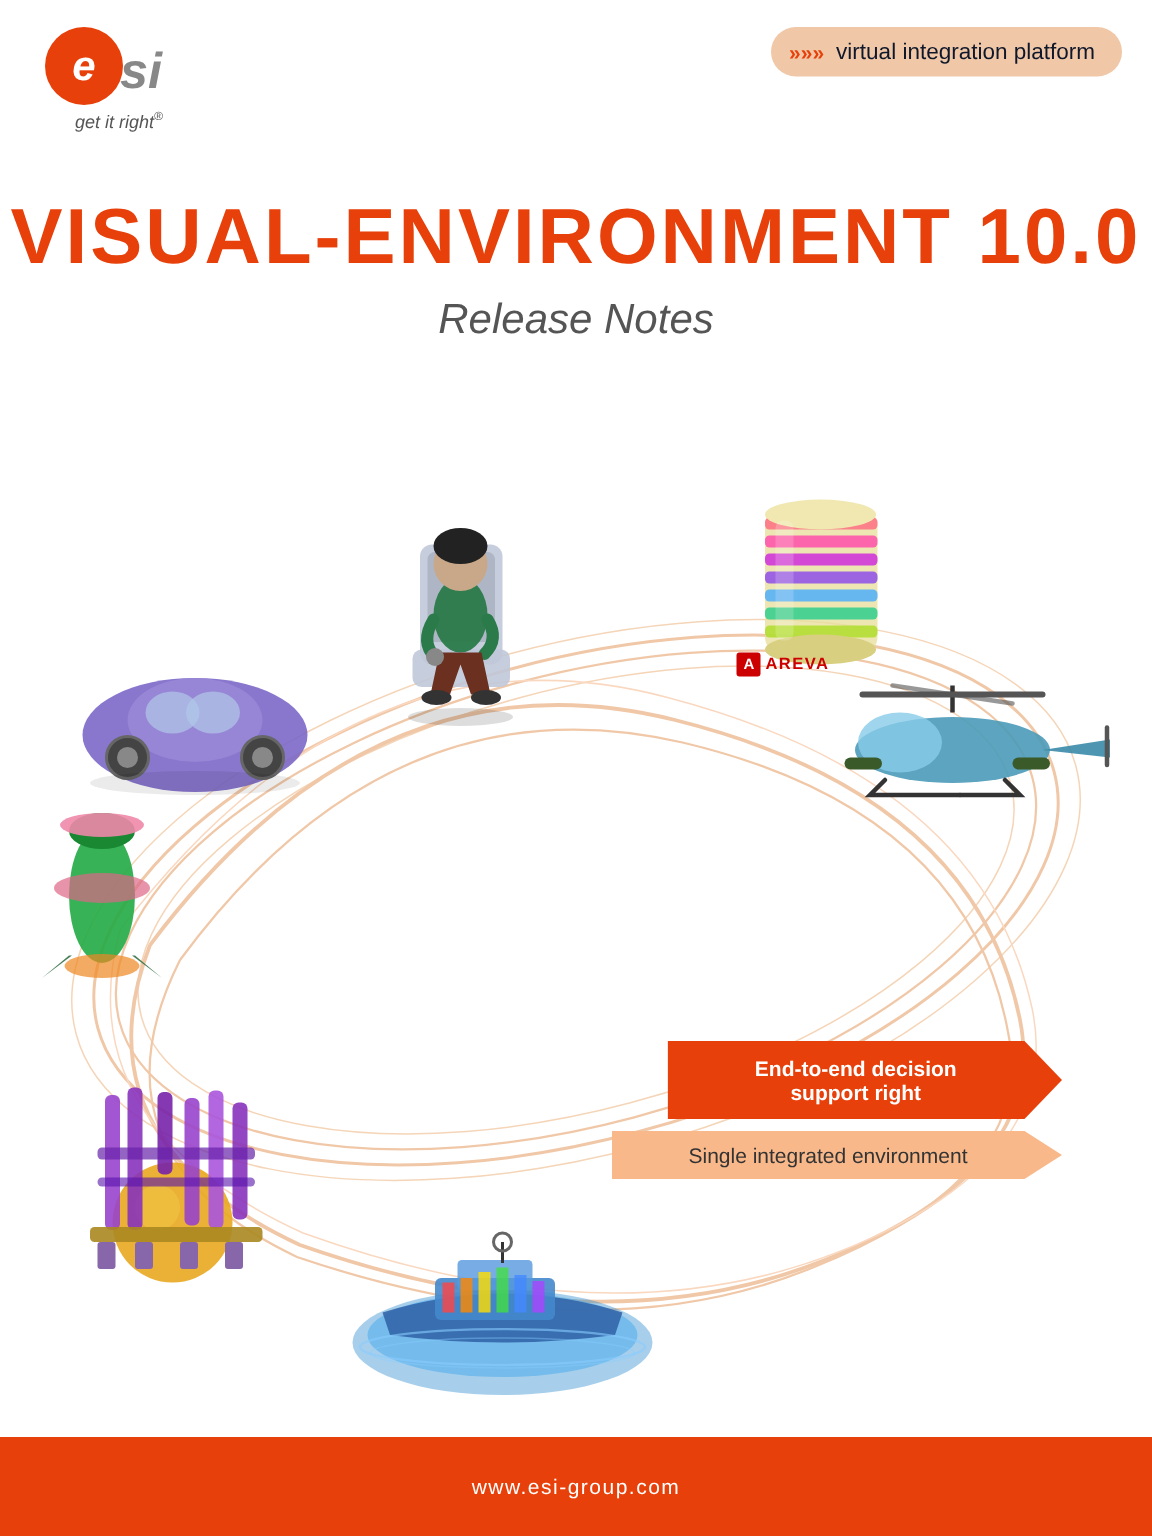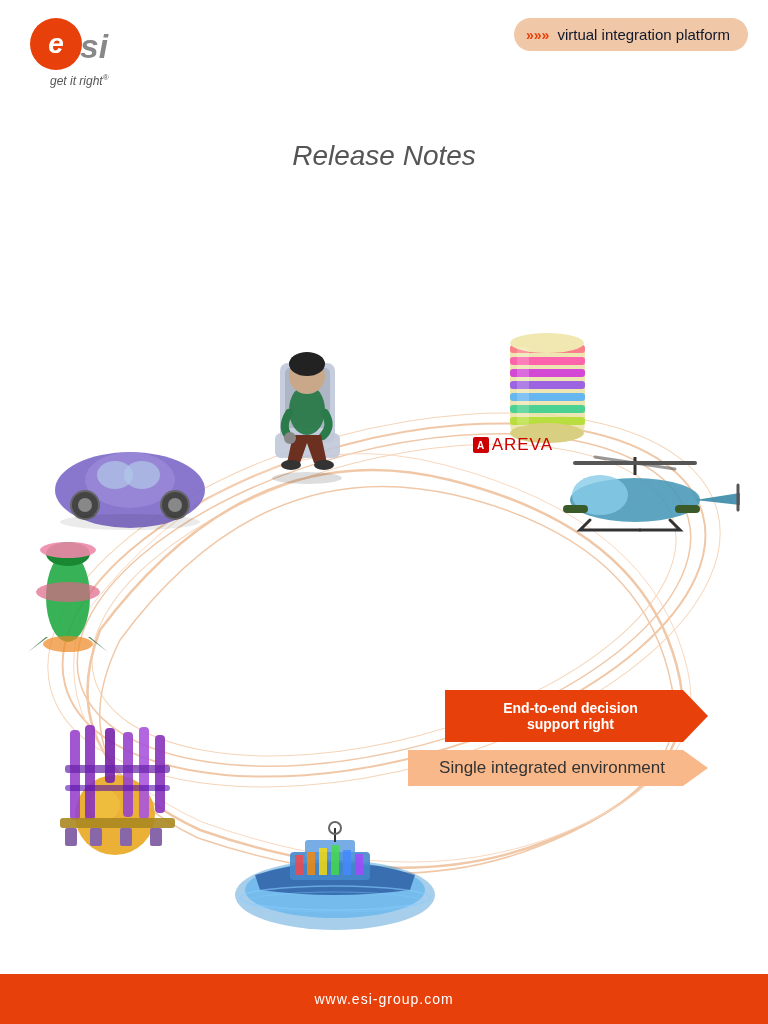--- a/index.html
+++ b/index.html
@@ -159,22 +159,22 @@
       border-radius: 2px;
       display: flex;
       align-items: center;
       justify-content: center;
       color: white;
       font-size: 10px;
       font-weight: bold;
     }
 
     .areva-text {
-      font-size: 17px;
-      font-weight: normal;
+      font-size: 11px;
+      font-weight: bold;
       color: #c00;
       letter-spacing: 1px;
     }
 
     
     #arrow-callouts {
       position: absolute;
       right: 60px;
       bottom: 180px;
       width: 300px;
@@ -192,32 +192,32 @@
       font-weight: bold;
       padding: 10px 30px 10px 18px;
       clip-path: polygon(0 0, calc(100% - 25px) 0, 100% 50%, calc(100% - 25px) 100%, 0 100%);
       text-align: center;
       margin-left: 37px;
     }
 
     .arrow-shape-light {
       background: #f8b88a;
       color: #333;
-      font-size: 17px;
+      font-size: 14px;
       font-weight: normal;
       padding: 8px 30px 8px 18px;
       clip-path: polygon(0 0, calc(100% - 25px) 0, 100% 50%, calc(100% - 25px) 100%, 0 100%);
       text-align: center;
     }
 
     
     #footer {
       position: absolute;
       bottom: 0; left: 0; right: 0;
-      height: 50px;
+      height: 66px;
       background: #e8400a;
       display: flex;
       align-items: center;
       justify-content: center;
     }
 
     .footer-url {
       color: white;
       font-size: 14px;
       letter-spacing: 1px;
@@ -249,20 +249,21 @@
   </div>
 
   <div id="vip-badge">
     <span class="vip-arrows">»»»</span>
     <span class="vip-text">virtual integration platform</span>
   </div>
 
 </div>
 
 <div id="title-area">
+  <div class="main-title">VISUAL-ENVIRONMENT 10.0</div>
   <div class="release-notes">Release Notes</div>
 </div>
 
 <div id="illustration">
 
   <svg id="swirl-svg" viewBox="0 0 768 694" xmlns="http://www.w3.org/2000/svg">
 
     <ellipse cx="384" cy="320" rx="330" ry="160" fill="none" stroke="#f0c8a8" stroke-width="2" transform="rotate(-15 384 320)"></ellipse>
     <ellipse cx="384" cy="320" rx="315" ry="150" fill="none" stroke="#f0c8a8" stroke-width="1.5" transform="rotate(-15 384 320)"></ellipse>
     <ellipse cx="384" cy="320" rx="300" ry="140" fill="none" stroke="#f5d5b8" stroke-width="1" transform="rotate(-15 384 320)"></ellipse>

